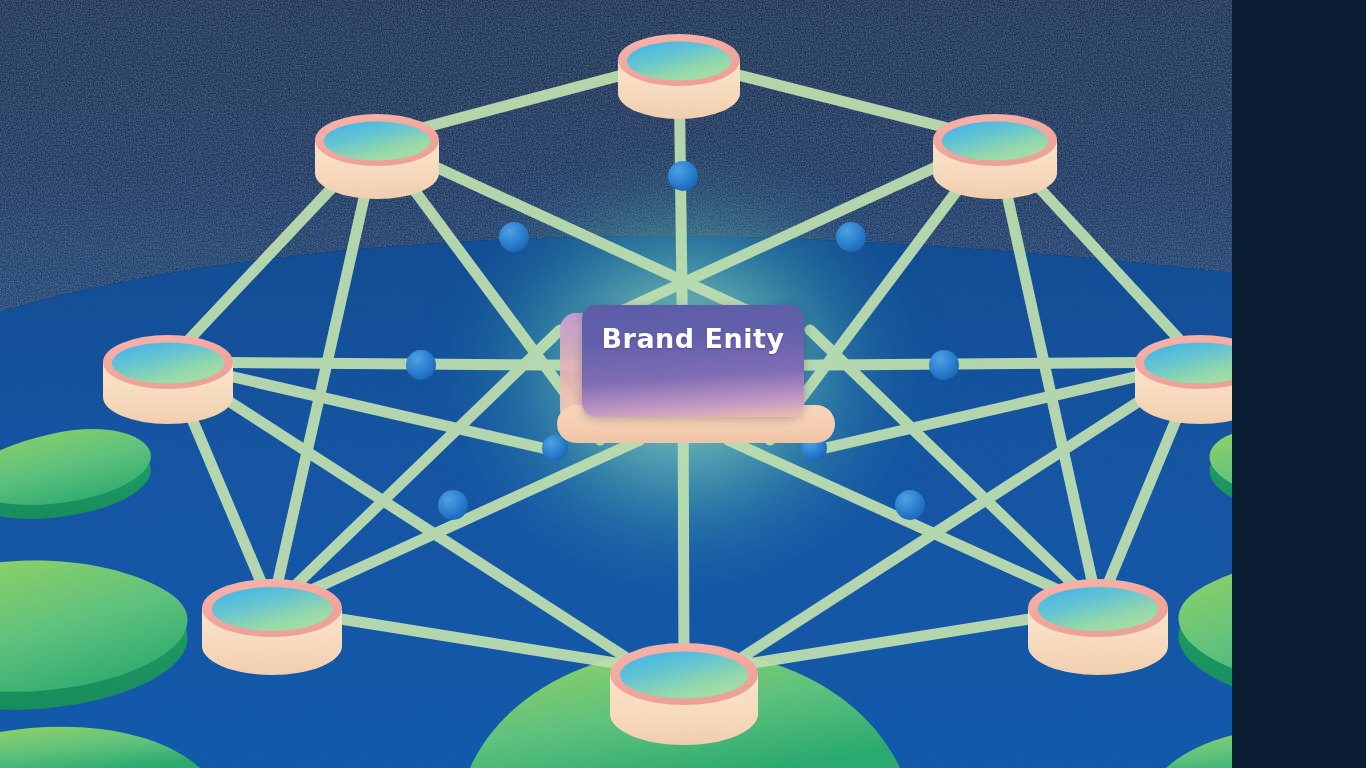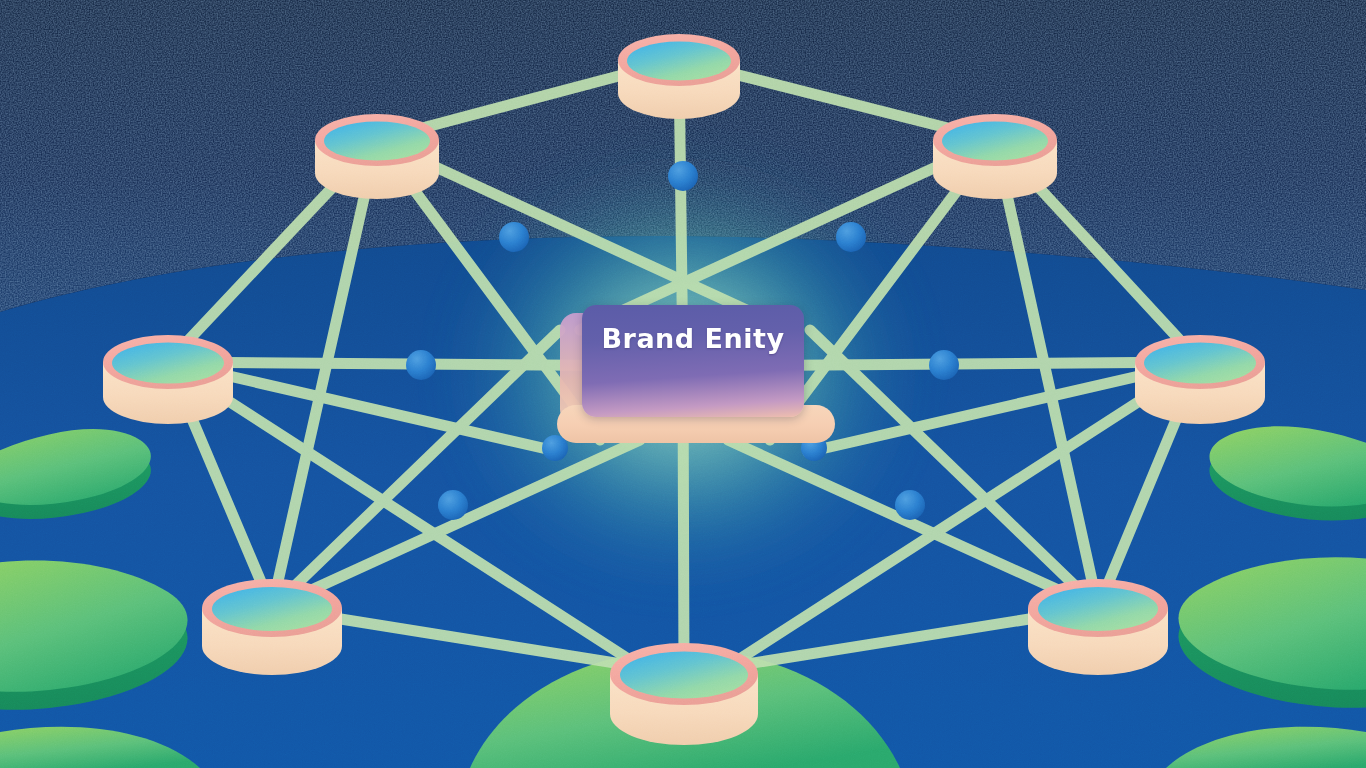--- a/index.html
+++ b/index.html
@@ -6,21 +6,21 @@
   html, body {
     margin: 0;
     padding: 0;
     background: #0b1d33;
   }
   body {
     font-family: "DejaVu Sans", sans-serif;
   }
   #stage {
     position: relative;
-    width: 1366px;
+    width: 1232px;
     height: 768px;
     overflow: hidden;
     background: #f9a8d4;
   }
   #scene-svg {
     position: absolute;
     inset: 0;
     width: 1366px;
     height: 768px;
     display: block;

